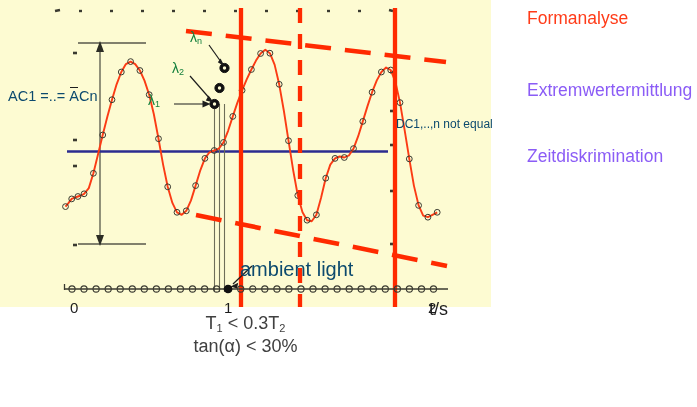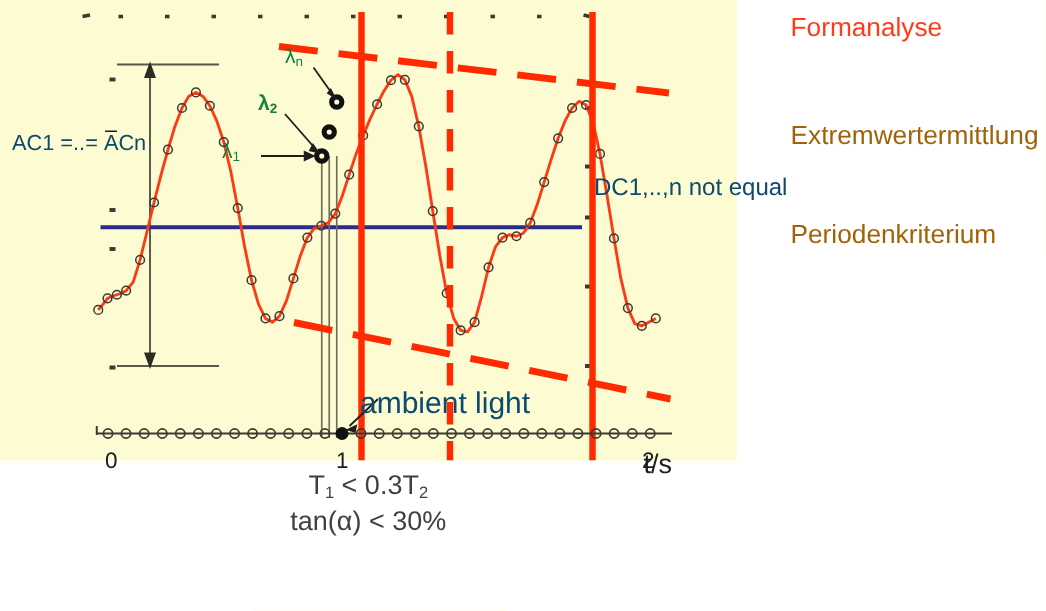--- a/index.html
+++ b/index.html
@@ -24,47 +24,47 @@
   
   .legend{position:absolute;left:499px;top:0;width:198px;height:307px;}
   .legend-item{
     position:absolute;left:0;
     font-size:17.5px;
     white-space:nowrap;
     letter-spacing:0px;
     margin-left:28px;
   }
   .legend-item.red{color:#ff3b18;}
-  .legend-item.blue{color:#a16207;}
+  .legend-item.blue{color:#8b5cf6;}
 
   
   .formulas{
     position:absolute;left:0;top:312px;width:491px;
     text-align:center;color:#404040;
   }
   .formula{font-size:18px;line-height:1.30;white-space:nowrap;}
   .formula sub{font-size:11px;vertical-align:-0.28em;}
 
   
   .plot-label{
     position:absolute;color:#0c4a6e;white-space:nowrap;
     font-size:14px;
   }
   .ac-label{left:8px;top:88px;font-size:14.5px;}
   .ac-label .ovl{position:relative;}
   .ac-label .ovl::before{
     content:"";position:absolute;left:1px;right:1px;top:-0.10em;height:1.4px;background:#1d1d1d;
   }
-  .dc-label{left:396px;top:117px;font-size:16px;}
+  .dc-label{left:396px;top:117px;font-size:12px;}
   .ambient-label{left:240px;top:258px;font-size:20px;}
 
   .lam{position:absolute;font-size:14px;color:#15803d;white-space:nowrap;}
   .lam sub{font-size:9px;vertical-align:-0.25em;}
   .lam-n{left:190px;top:29px;}
-  .lam-2{left:172px;top:60px;font-weight:bold;}
+  .lam-2{left:172px;top:60px;}
   .lam-1{left:148px;top:92px;}
 
   .tick-label{position:absolute;font-size:15px;color:#1d1d1d;}
   .tl-0{left:70px;top:299px;}
   .tl-1{left:224px;top:299px;}
   .tl-2{left:428px;top:299px;}
   .tl-ts{left:429px;top:299px;font-size:18px;}
 </style>
 </head>
 <body>
@@ -255,16 +255,16 @@
   </div>
 
   <div class="formulas">
     <div class="formula"><span>T</span><sub>1</sub><span> &lt; 0.3T</span><sub>2</sub></div>
     <div class="formula">tan(α) &lt; 30%</div>
   </div>
 
   <div class="legend">
     <div class="legend-item red" style="top:8px">Formanalyse</div>
     <div class="legend-item blue" style="top:80px">Extremwertermittlung</div>
-    <div class="legend-item blue" style="top:146px">Periodenkriterium</div>
+    <div class="legend-item blue" style="top:146px">Zeitdiskrimination</div>
   </div>
 
 </div>
 
 </body></html>

